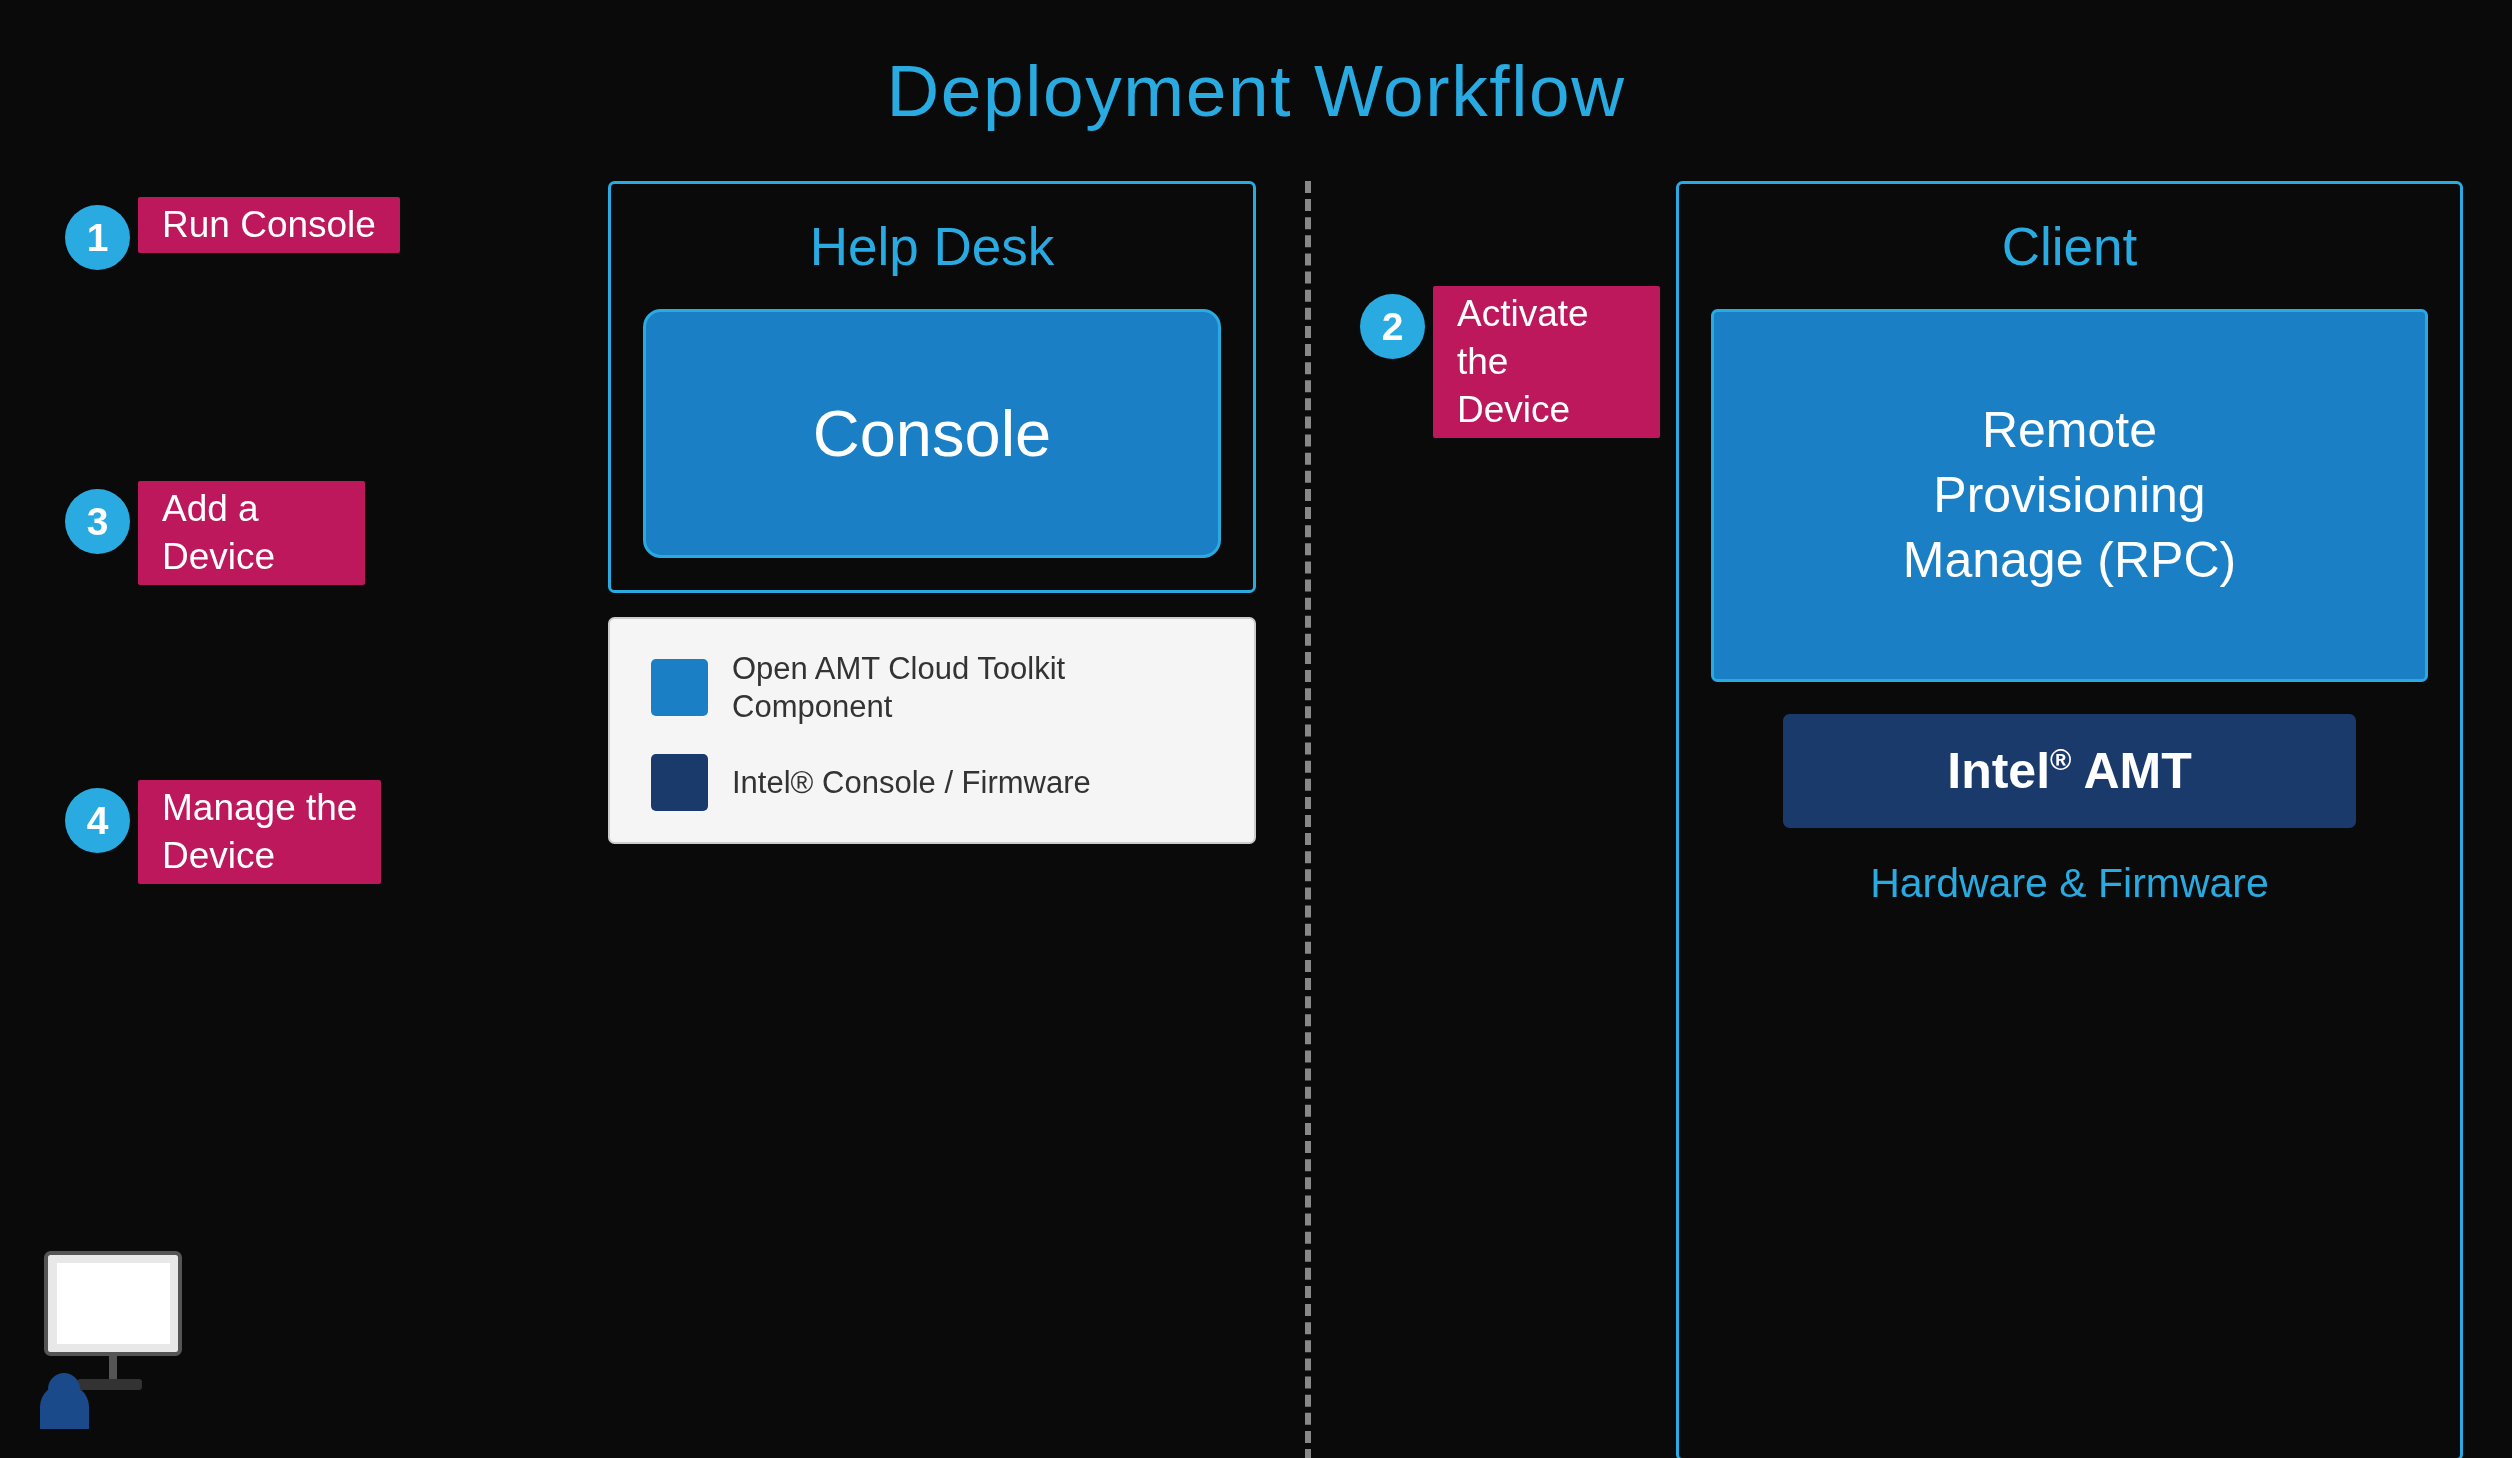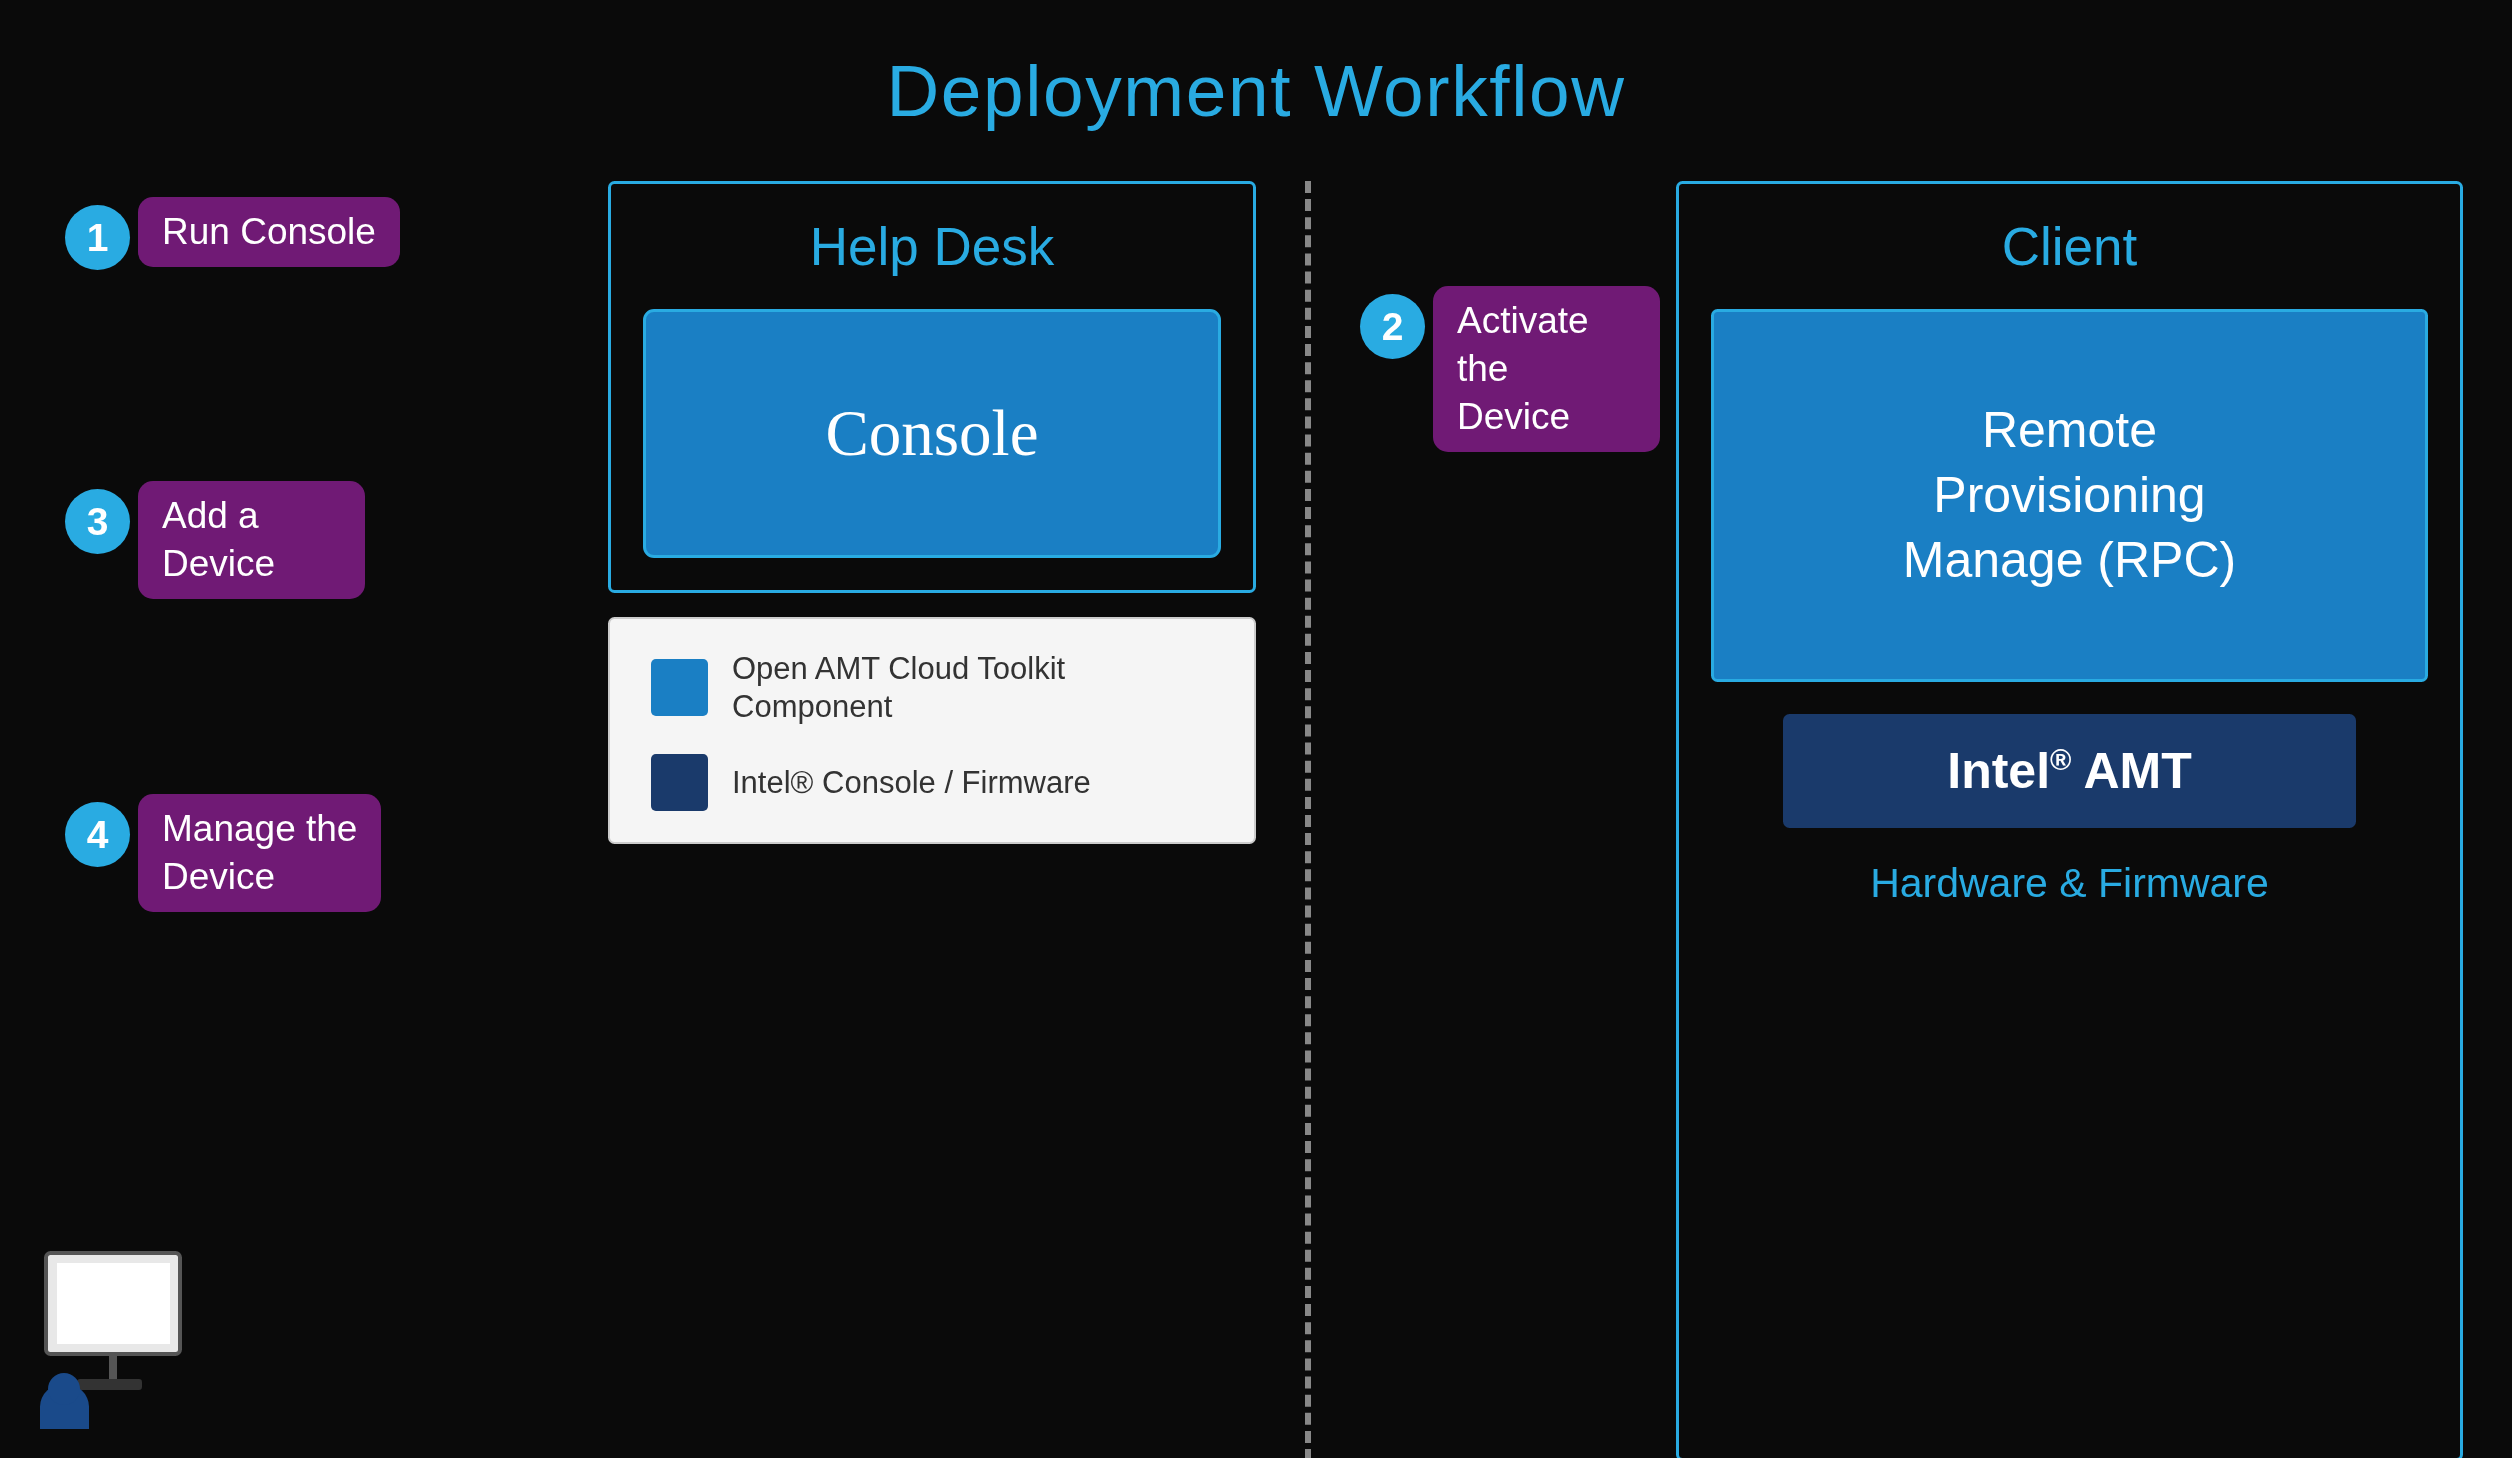--- a/index.html
+++ b/index.html
@@ -58,25 +58,25 @@
       font-weight: bold;
       display: flex;
       align-items: center;
       justify-content: center;
       flex-shrink: 0;
       margin-right: 8px;
       margin-top: 8px;
     }
 
     .step-label {
-      background: #701a75;
+      background: #be185d;
       color: #fff;
       font-size: 37px;
-      padding: 11px 24px;
-      border-radius: 15px;
+      padding: 4px 24px;
+      border-radius: 2px;
       line-height: 1.3;
       min-width: 227px;
     }
 
     
     .helpdesk-column {
       width: 648px;
       display: flex;
       flex-direction: column;
       gap: 24px;
@@ -96,27 +96,26 @@
     .helpdesk-title {
       color: #29abe2;
       font-size: 53px;
       font-weight: 400;
       margin-bottom: 32px;
     }
 
     .console-inner-box {
       border: 3.2px solid #29abe2;
       background: #1a7fc4;
-      border-radius: 11px;
+      border-radius: 18px;
       width: 100%;
       flex: 1;
       display: flex;
       align-items: center;
       justify-content: center;
-      font-family: Liberation Serif, serif;
     }
 
     .console-label {
       color: #fff;
       font-size: 65px;
       font-weight: 300;
     }
 
     
     .legend-box {

